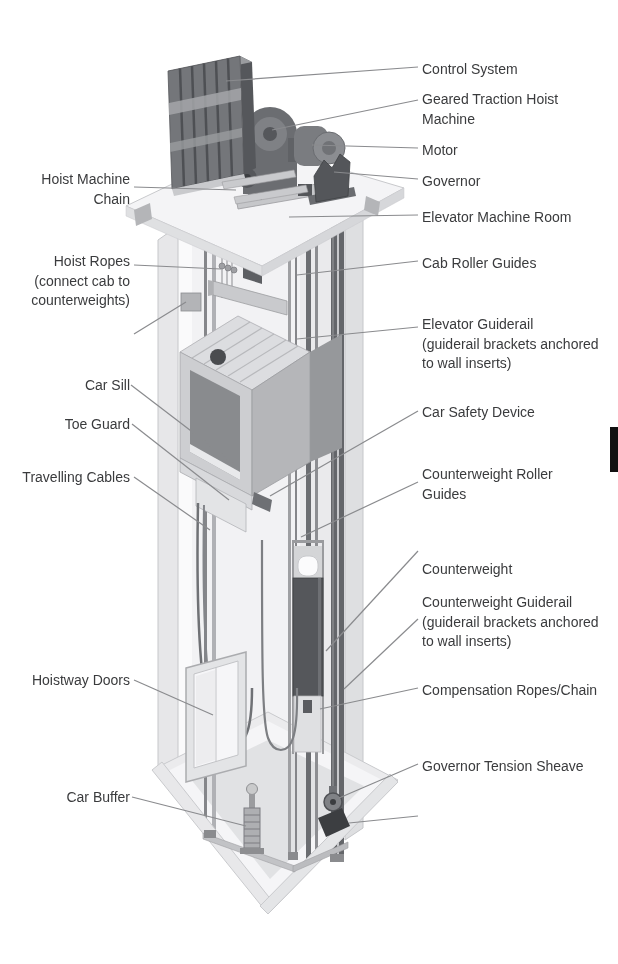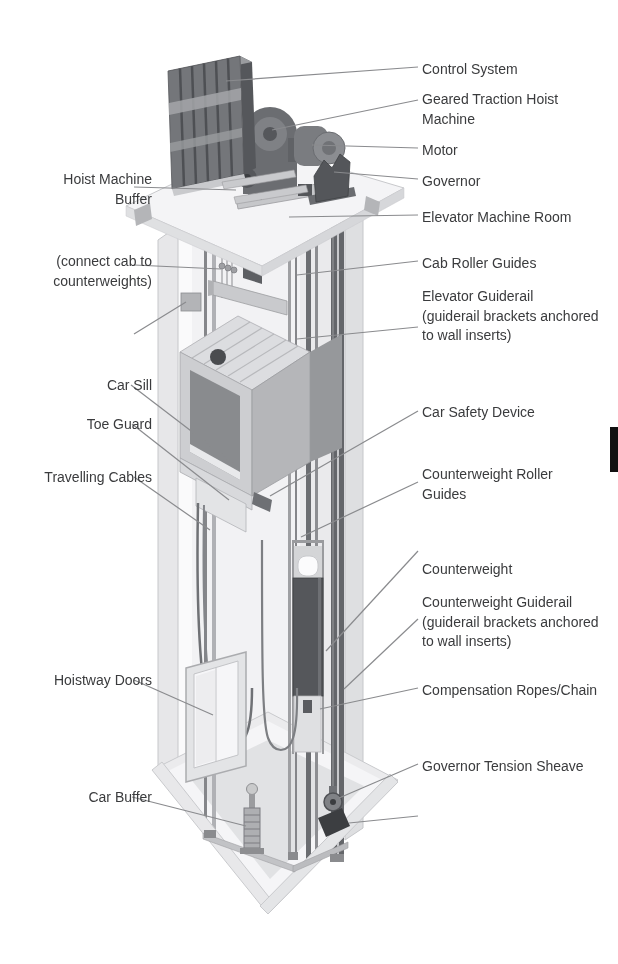--- a/index.html
+++ b/index.html
@@ -1,20 +1,20 @@
 <!DOCTYPE html>
 <html><head>
 <meta charset="utf-8">
 <style>
   html,body{margin:0;padding:0;background:#fff;}
   .stage{position:relative;width:618px;height:964px;background:#fff;overflow:hidden;
          font-family:"Liberation Sans",sans-serif;color:#3a3b3d;}
   .stage svg{position:absolute;left:0;top:0;}
   .lbl{position:absolute;font-size:14px;line-height:19.5px;color:#3a3b3d;}
-  .lbl-l{left:0;width:130px;text-align:right;padding-left:22px;}
+  .lbl-l{left:0;width:130px;text-align:right;}
   .lbl-r{left:422px;width:196px;text-align:left;}
   .marker{position:absolute;background:#111;width:8px;height:45px;left:610px;top:427px;}
 </style>
 </head>
 <body>
 
 <div class="stage">
 
 <svg width="618" height="964" viewBox="0 0 618 964">
 
@@ -193,23 +193,24 @@
     <line x1="131" y1="385" x2="233" y2="463"></line>
     <line x1="132" y1="424" x2="229" y2="500"></line>
     <line x1="134" y1="477" x2="210" y2="530"></line>
     <line x1="134" y1="680" x2="213" y2="715"></line>
     <line x1="132" y1="797" x2="246" y2="826"></line>
   </g>
 </svg>
 
   <div class="lbl lbl-l" style="top:170px">
     <div>Hoist Machine</div>
-    <div>Buffer</div>
+    <div>Chain</div>
   </div>
   <div class="lbl lbl-l" style="top:252px">
+    <div>Hoist Ropes</div>
     <div>(connect cab to</div>
     <div>counterweights)</div>
   </div>
   <div class="lbl lbl-l" style="top:376px">
     <div>Car Sill</div>
   </div>
   <div class="lbl lbl-l" style="top:415px">
     <div>Toe Guard</div>
   </div>
   <div class="lbl lbl-l" style="top:468px">
@@ -234,21 +235,21 @@
   </div>
   <div class="lbl lbl-r" style="top:172px">
     <div>Governor</div>
   </div>
   <div class="lbl lbl-r" style="top:208px">
     <div>Elevator Machine Room</div>
   </div>
   <div class="lbl lbl-r" style="top:254px">
     <div>Cab Roller Guides</div>
   </div>
-  <div class="lbl lbl-r" style="top:287px">
+  <div class="lbl lbl-r" style="top:315px">
     <div>Elevator Guiderail</div>
     <div>(guiderail brackets anchored</div>
     <div>to wall inserts)</div>
   </div>
   <div class="lbl lbl-r" style="top:403px">
     <div>Car Safety Device</div>
   </div>
   <div class="lbl lbl-r" style="top:465px">
     <div>Counterweight Roller</div>
     <div>Guides</div>

